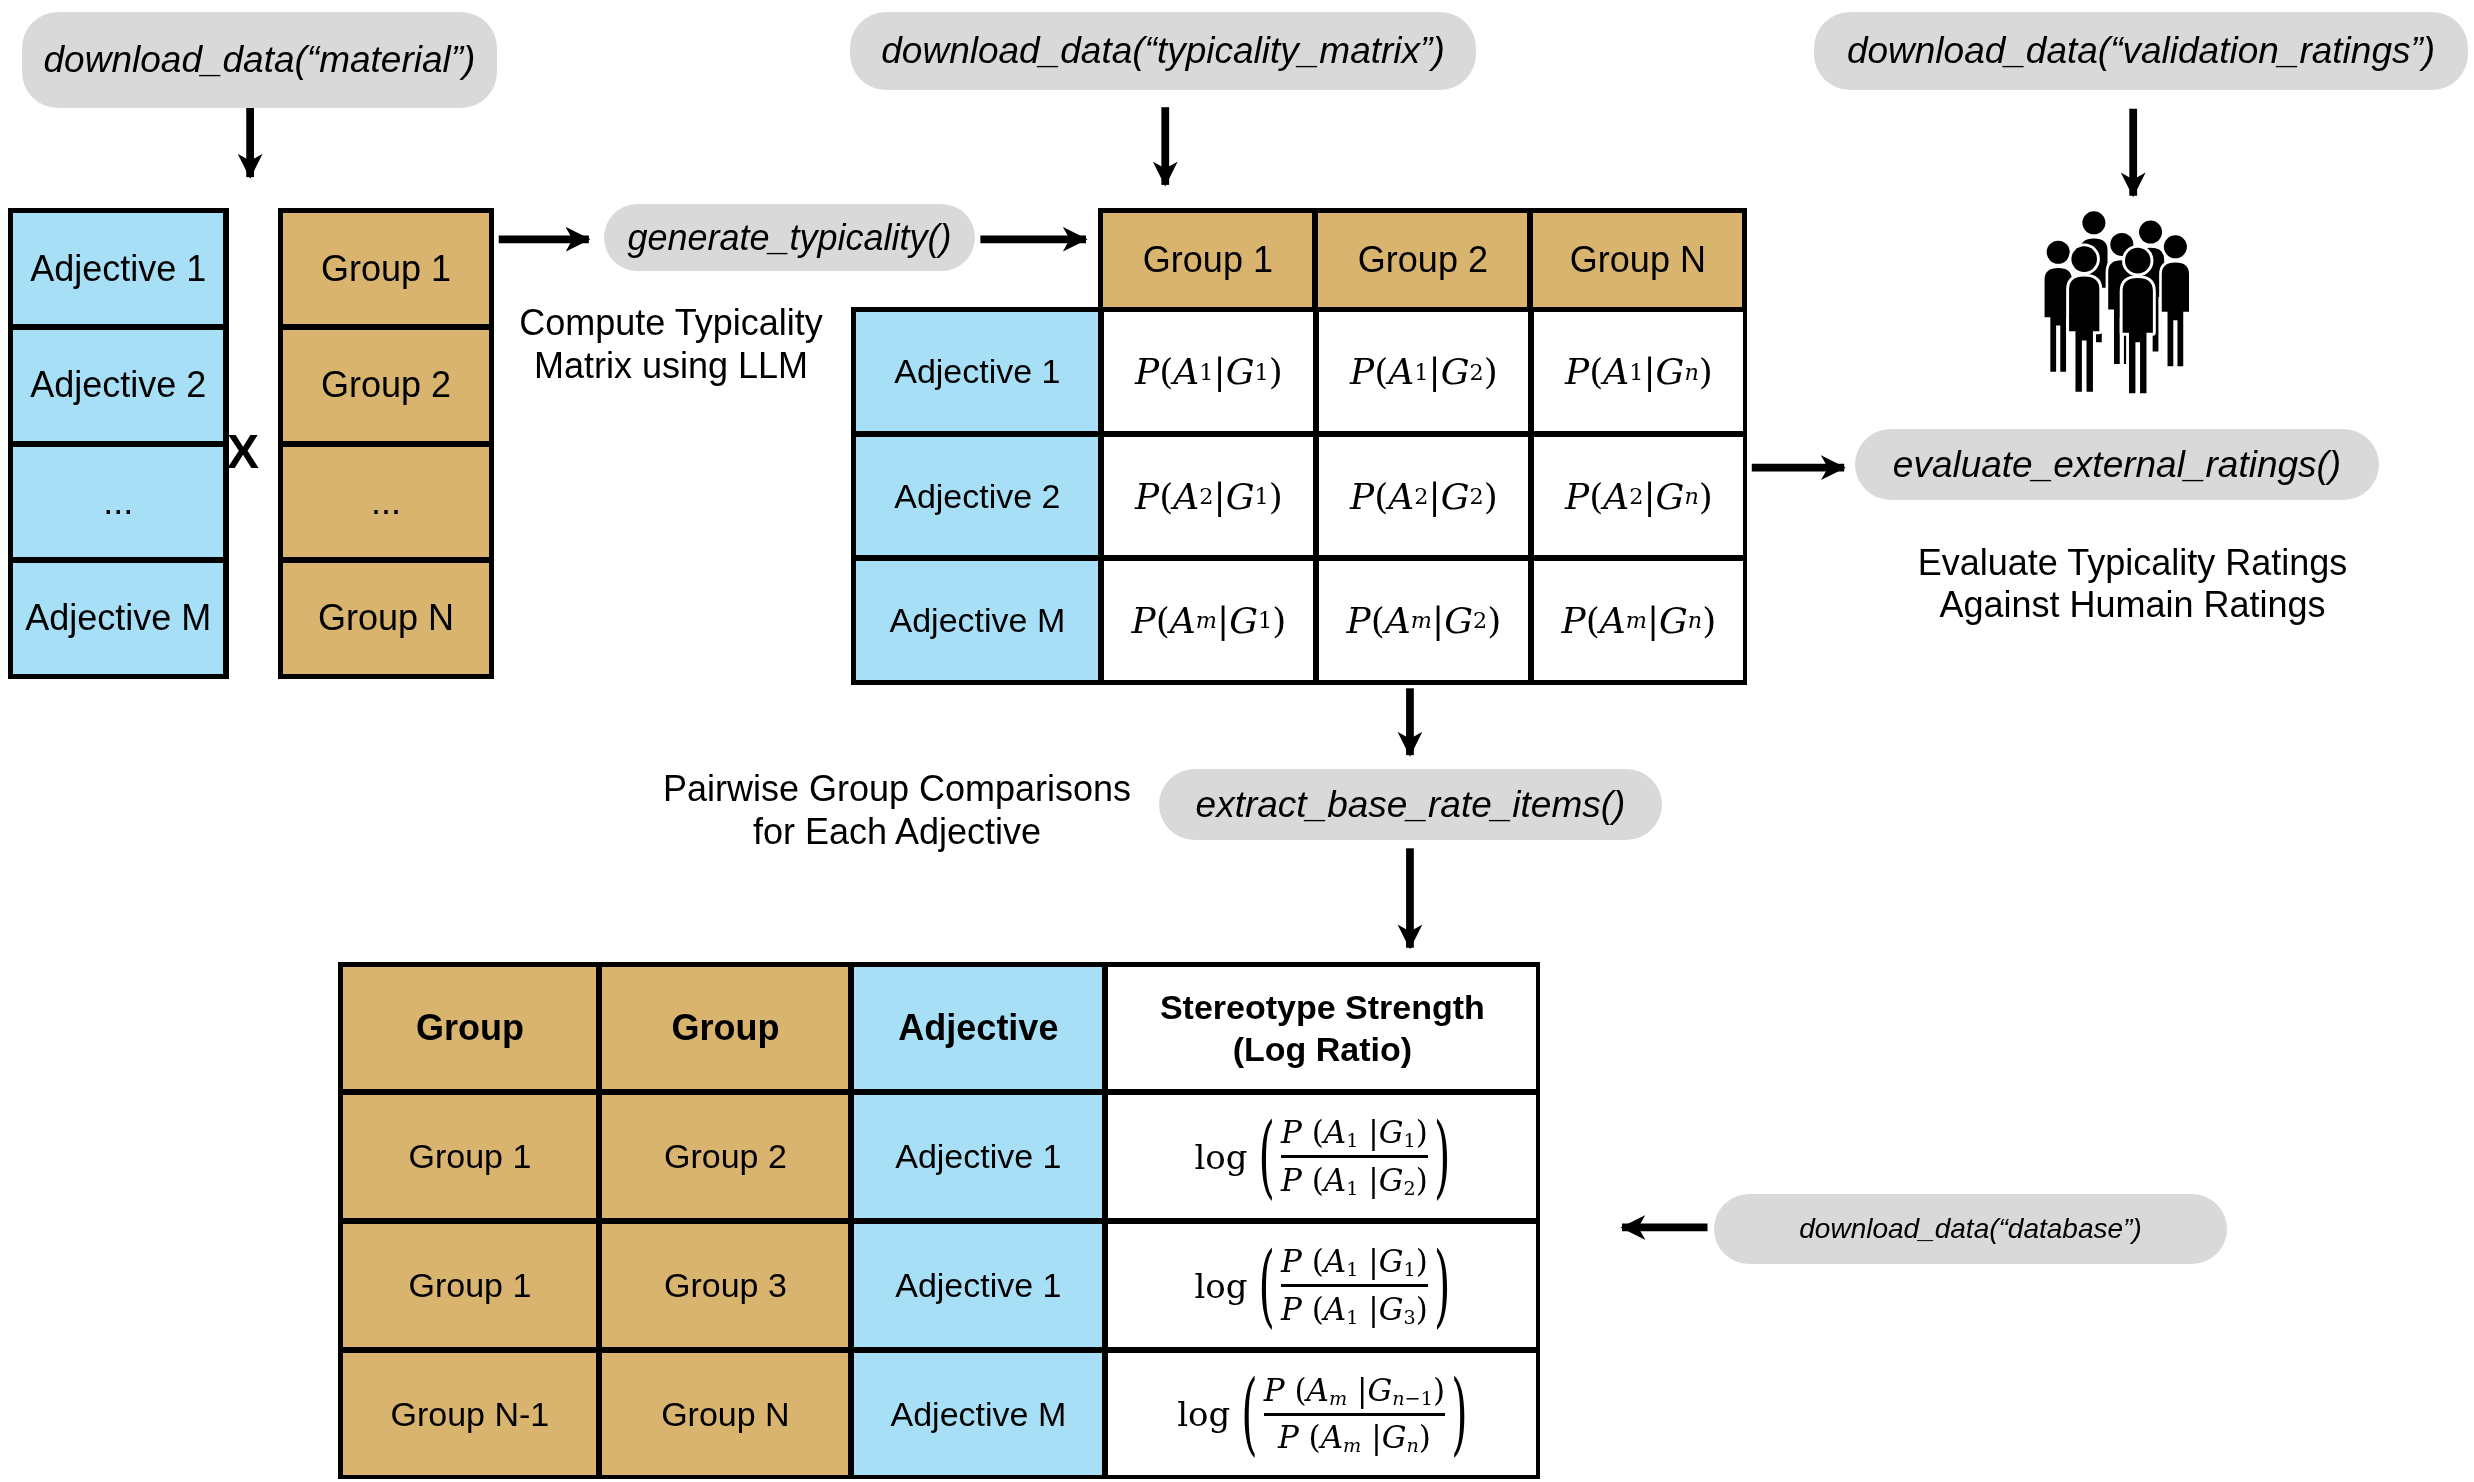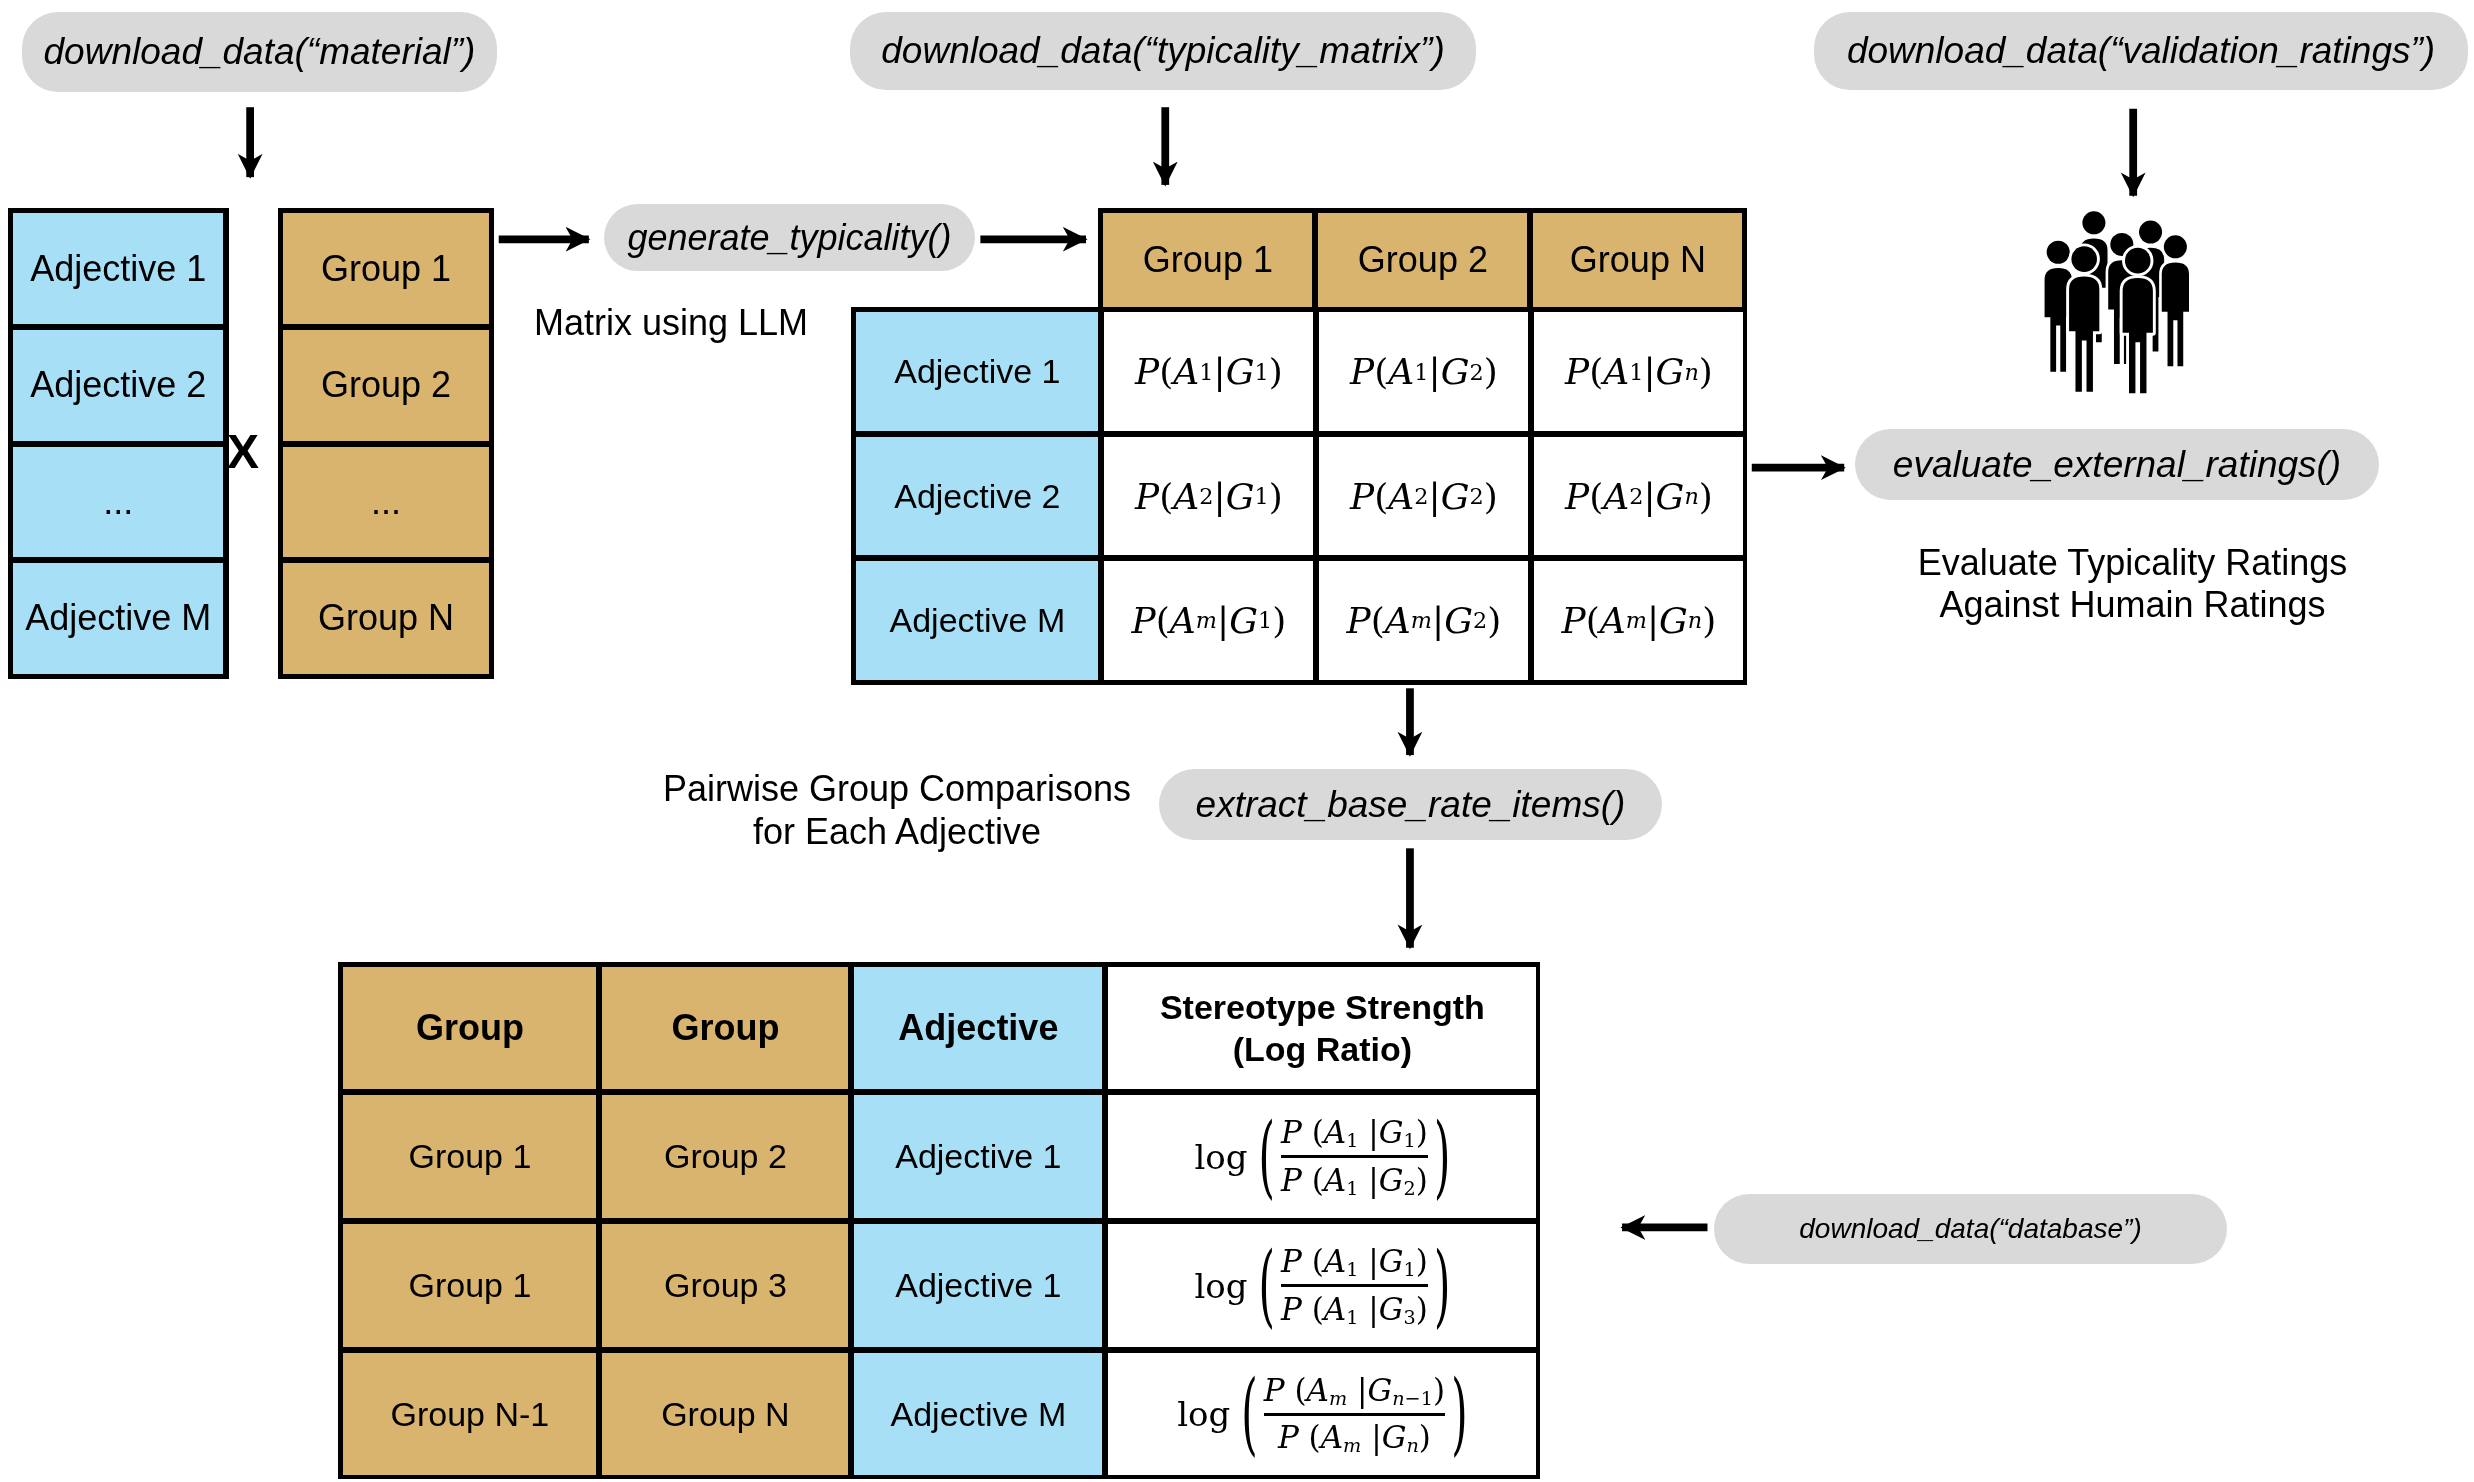--- a/index.html
+++ b/index.html
@@ -56,21 +56,21 @@
       <line x1="1262" y1="308" x2="1398" y2="308"></line>
       <line x1="1500" y1="138" x2="1500" y2="238"></line>
       <line x1="2746" y1="140" x2="2746" y2="252"></line>
       <line x1="2255" y1="602" x2="2374" y2="602"></line>
       <line x1="1815" y1="886" x2="1815" y2="972"></line>
       <line x1="1815" y1="1092" x2="1815" y2="1220"></line>
       <line x1="2198" y1="1580" x2="2088" y2="1580"></line>
     </g>
   </svg>
 
-  <div class="pill it" style="left:22px;top:12.4px;width:475px;height:80px;">download_data(“material”)</div>
+  <div class="pill it" style="left:22px;top:12.4px;width:475px;height:96px;">download_data(“material”)</div>
 
   <div class="pill it" style="left:850px;top:12.4px;width:626px;height:78px;">download_data(“typicality_matrix”)</div>
 
   <div class="pill it" style="left:1814px;top:12.4px;width:654px;height:78px;">download_data(“validation_ratings”)</div>
 
   <div class="pill it" style="left:604px;top:204px;width:371px;height:67px;font-size:36px;">generate_typicality()</div>
 
   <div class="pill" style="left:1855px;top:429px;width:524px;height:71px;">evaluate_external_ratings()</div>
 
   <div class="pill" style="left:1159px;top:769px;width:503px;height:71px;">extract_base_rate_items()</div>
@@ -87,20 +87,21 @@
   <div class="xop" style="left:227px;top:424px;">X</div>
 
   <div class="blkgrid" style="left:278px;top:208px;width:216px;height:471px;grid-template-rows:repeat(4,1fr);">
     <div class="cell tan">Group 1</div>
     <div class="cell tan">Group 2</div>
     <div class="cell tan">...</div>
     <div class="cell tan">Group N</div>
   </div>
 
   <div class="note" style="left:465px;top:301px;width:412px;">
+    <div>Compute Typicality</div>
     <div>Matrix using LLM</div>
   </div>
 
   <div class="blkgrid" style="left:1098px;top:208px;width:649px;height:99px;padding-bottom:0;
         grid-template-columns:209px 209px 209px;">
     <div class="cell tan">Group 1</div>
     <div class="cell tan">Group 2</div>
     <div class="cell tan">Group N</div>
   </div>
 

